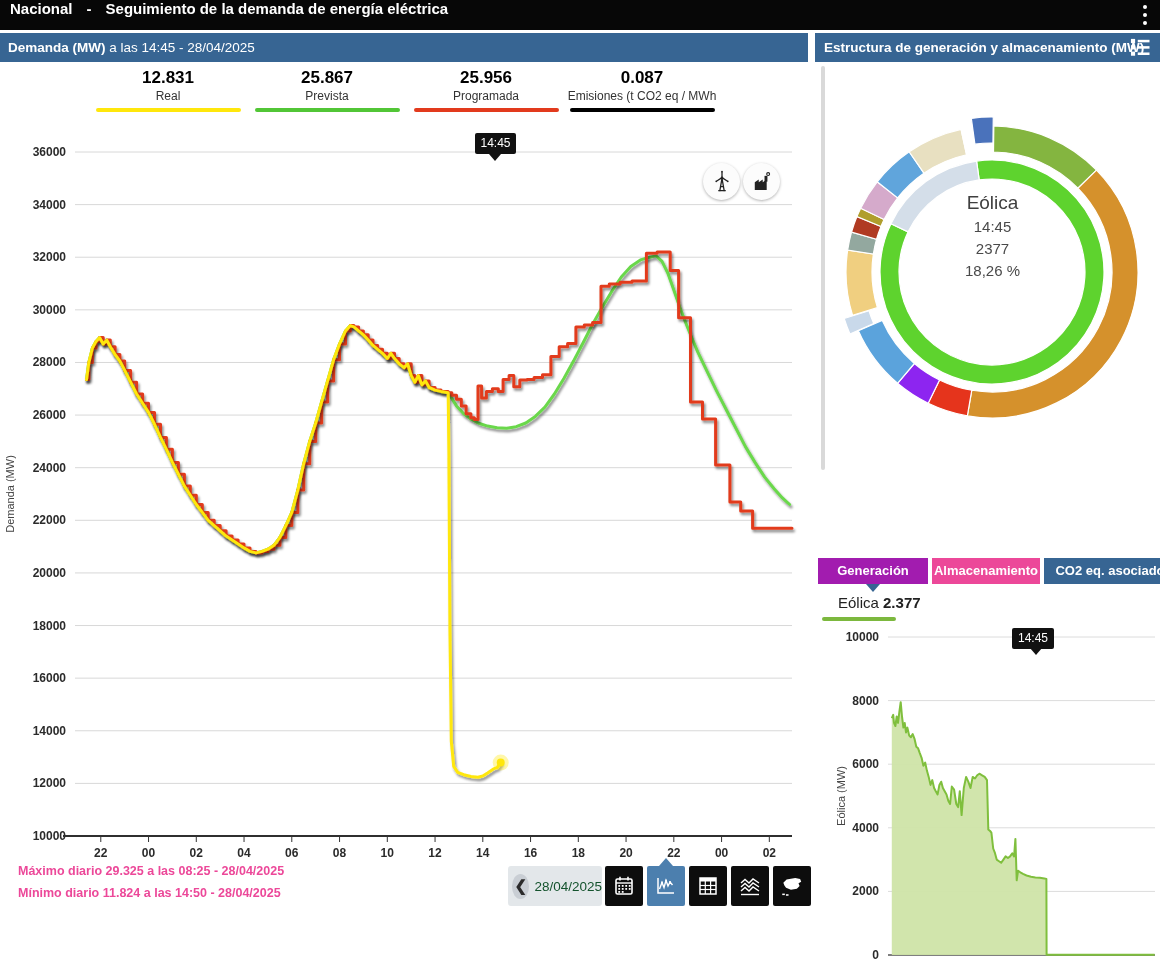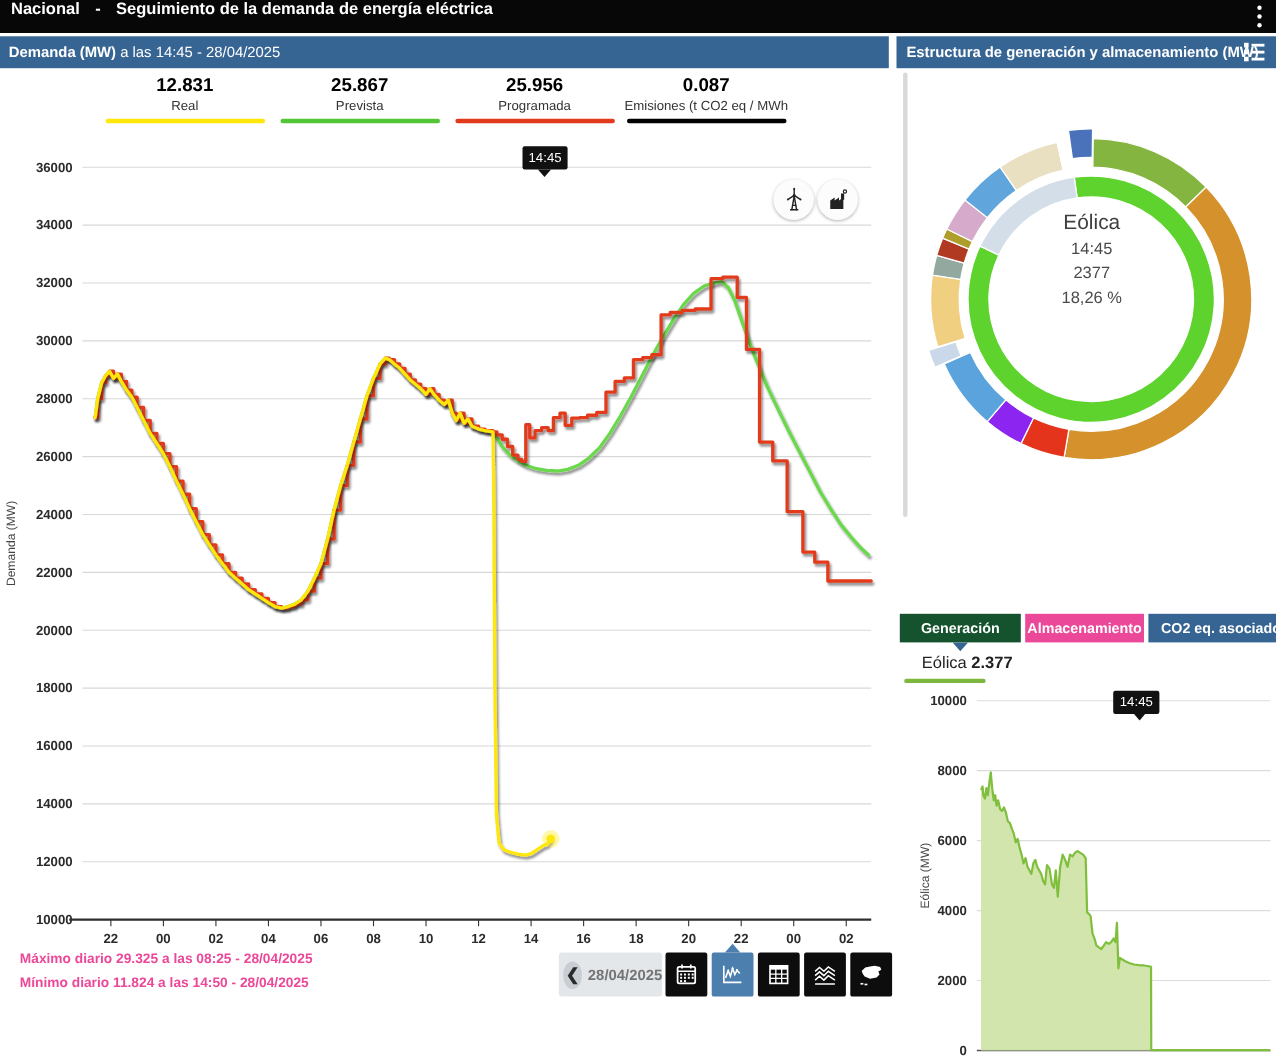--- a/index.html
+++ b/index.html
@@ -25,21 +25,21 @@
   
   .tip{background:#111;color:#fff;font-size:12px;text-align:center;line-height:21px;border-radius:2px;z-index:5;}
   .tip-arrow{width:0;height:0;border-left:6px solid transparent;border-right:6px solid transparent;border-top:7px solid #111;z-index:5;}
   
   .cbtn{width:37px;height:37px;border-radius:50%;background:#fcfcfc;box-shadow:0 1px 3px rgba(0,0,0,.3);display:flex;align-items:center;justify-content:center;cursor:pointer;}
   
   .finfo{font-size:12.5px;font-weight:bold;color:#ec4899;}
   
   #datebox{left:508px;top:866px;width:94px;height:40px;background:#e3e7ea;border-radius:3px;display:flex;align-items:center;cursor:pointer;}
   #dateback{width:25px;height:25px;border-radius:50%;background:#c9ced4;color:#2b2b2b;font-size:15px;font-weight:bold;display:flex;align-items:center;justify-content:center;margin:0 5px 0 4px;}
-  #datebox .d{font-size:13.5px;color:#737373;font-weight:bold;}
+  #datebox .d{font-size:13.5px;color:#14532d;}
   .tbtn{top:866px;width:38px;height:40px;border-radius:2px;display:flex;align-items:center;justify-content:center;cursor:pointer;}
   .caret-up{width:0;height:0;border-left:7px solid transparent;border-right:7px solid transparent;border-bottom:8px solid #4c7fae;}
   
   #rscroll{left:821px;top:66px;width:4px;height:404px;background:#d9d9d9;border-radius:2px;}
   .tab{top:558px;height:26px;color:#fff;font-size:13px;font-weight:bold;text-align:center;line-height:26px;cursor:pointer;}
   .caret-down{width:0;height:0;border-left:7px solid transparent;border-right:7px solid transparent;border-top:8px solid #376593;}
   #serlab{left:838px;top:594px;font-size:15px;color:#222;}
   #serlab .bv{font-weight:bold;}
   #serbar{left:822px;top:617px;width:74px;height:4px;border-radius:2px;background:#7cb83e;}
   
@@ -295,21 +295,21 @@
       <path d="M161.57 91.07A112 112 0 1 1 75.96 153.68L93.10 161.87A93 93 0 1 0 164.19 109.89Z" fill="#5ed32e" stroke="#fff" stroke-width="1.2" transform=""></path>
       <path d="M75.96 153.68A112 112 0 0 1 161.57 91.07L164.19 109.89A93 93 0 0 0 93.10 161.87Z" fill="#d4dee9" stroke="#fff" stroke-width="1.2" transform=""></path>
     </svg>
   <div class="abs" id="donut-center">
     <div class="c0">Eólica</div>
     <div class="cx">14:45</div>
     <div class="cx">2377</div>
     <div class="cx">18,26 %</div>
   </div>
 
-  <div class="abs tab accent-bg" style="left: 818px; width: 110px; background: #14532d;">Generación</div>
+  <div class="abs tab accent-bg" style="left: 818px; width: 110px; background: #a21caf;">Generación</div>
   <div class="abs tab" style="left:932px;width:108px;background:#ec4899;">Almacenamiento</div>
   <div class="abs tab accent-bg" style="left: 1044px; width: 132px; background: rgb(55, 101, 147);">CO2 eq. asociado</div>
   <div class="abs caret-down" style="left: 866px; top: 584px; border-top-color: rgb(55, 101, 147);"></div>
 
   <div class="abs" id="serlab">
     <span>Eólica</span>
     <span> </span>
     <span class="bv">2.377</span>
   </div>
   <div class="abs" id="serbar"></div>

